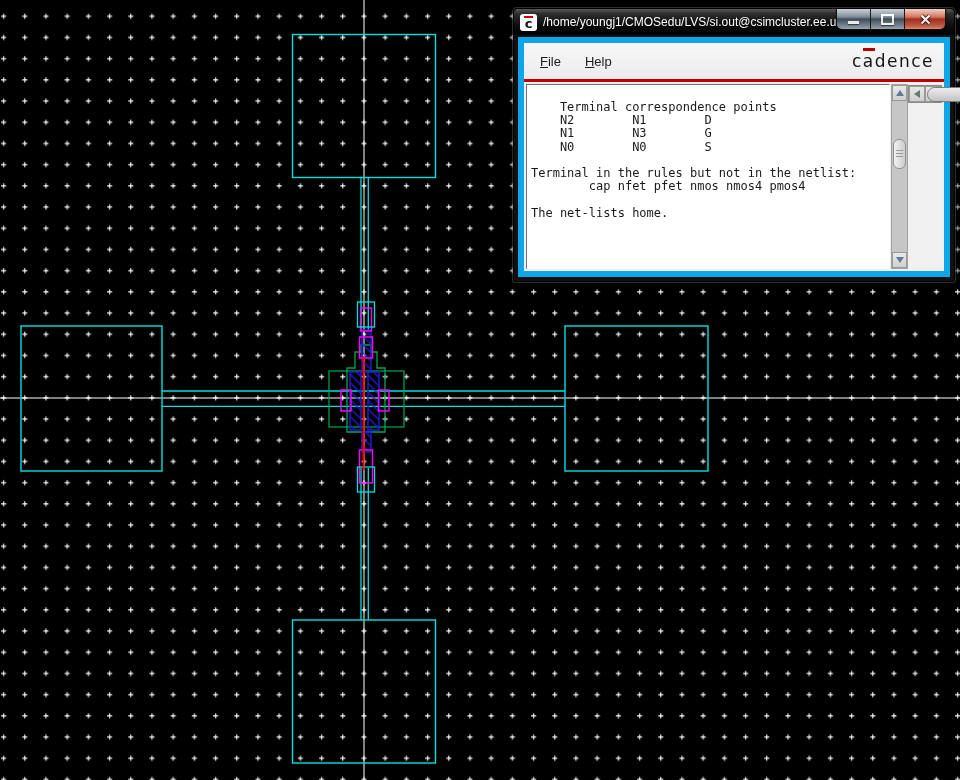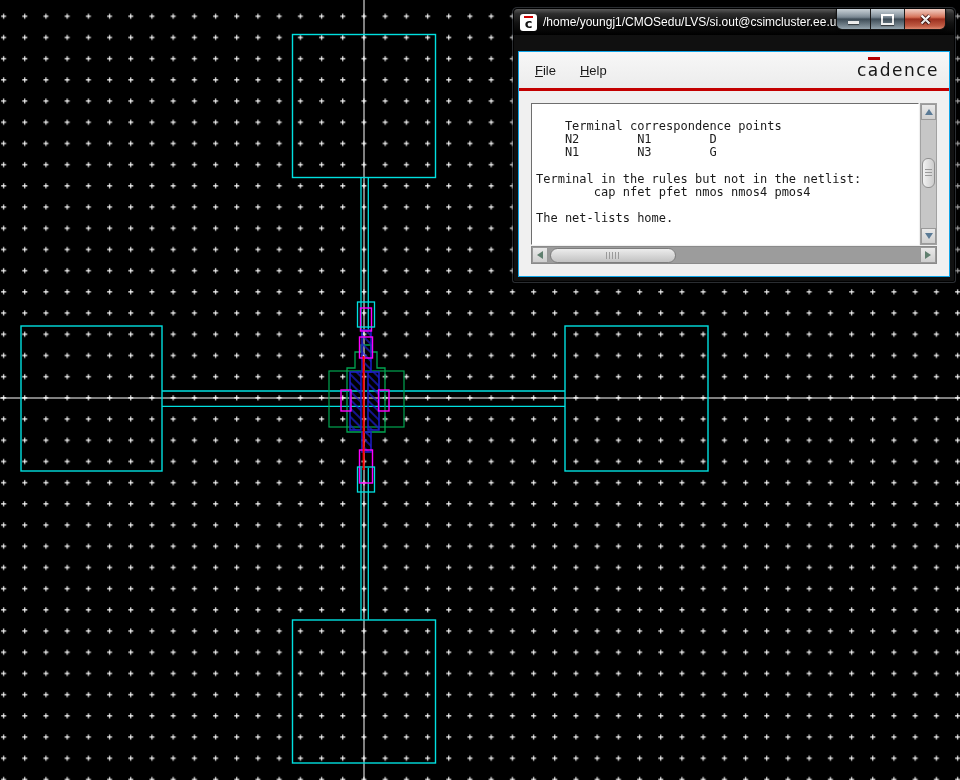--- a/index.html
+++ b/index.html
@@ -27,32 +27,32 @@
   .wbtn{width:33px;height:20px;display:flex;align-items:center;justify-content:center;
     border-right:1px solid #1a1a1a;position:relative;cursor:default;}
   .wbtn:last-child{border-right:none;}
   .wbtn.min,.wbtn.max{background:linear-gradient(180deg,#9aa9b4 0%,#697985 40%,#465662 50%,#73848f 85%,#8a9ba6 100%);}
   .wbtn.close{width:40px;background:linear-gradient(180deg,#e4a08c 0%,#cf5f43 40%,#b03522 50%,#c35238 85%,#d97b5f 100%);}
   .wbtn::after{content:"";position:absolute;inset:0;
     background:linear-gradient(180deg,rgba(255,255,255,.45),rgba(255,255,255,.08) 45%,rgba(0,0,0,.12) 50%,rgba(255,255,255,.1));}
   .glyph-min{width:11px;height:3px;background:#fff;box-shadow:0 1px 1px rgba(0,0,0,.6);margin-top:6px;}
   .glyph-max{width:9px;height:7px;border:2px solid #fff;box-shadow:0 1px 1px rgba(0,0,0,.6);}
 
-  .win-inner{flex:1;margin:16px 4px 4px 4px;background:#f0f0f0;border:1px solid #0ea5e9;
+  .win-inner{flex:1;margin:2px 4px 4px 4px;background:#f0f0f0;border:6px solid #0ea5e9;
     display:flex;flex-direction:column;min-height:0;}
   .menubar{height:36px;flex:0 0 36px;background:linear-gradient(#f7f7f7,#ececec);
     display:flex;align-items:center;padding:0 10px 0 14px;}
   .menu-item{font-size:13px;color:#1a1a1a;margin-right:20px;padding:2px 2px;cursor:default;}
   .menu-item .accel{text-decoration:underline;}
   .logo{margin-left:auto;font-family:"DejaVu Sans",sans-serif;font-weight:normal;
     font-size:17px;letter-spacing:1.5px;color:#161616;}
   .logo .macron{border-top:3px solid #b40000;padding-top:0px;}
   .redrule{height:3px;flex:0 0 3px;background:#c30000;}
 
-  .content{flex:1;display:flex;flex-direction:column;padding:12px;min-height:0;}
+  .content{flex:1;display:flex;flex-direction:row;padding:2px;min-height:0;}
   .text-row{flex:1;display:flex;min-height:0;}
   .text-area{flex:1;background:#fff;border:1px solid;border-color:#6e6e6e #fdfdfd #fdfdfd #6e6e6e;
     overflow:hidden;padding:16px 0 0 4px;}
   .tline{font-family:"DejaVu Sans Mono",monospace;font-size:12px;line-height:13.2px;
     min-height:13.2px;white-space:pre;color:#1a1a1a;}
 
   .vscroll{flex:0 0 15px;width:15px;background:#c6c6c6;border:1px solid #a2a2a2;
     display:flex;flex-direction:column;margin-left:1px;}
   .sbtn{height:14px;flex:0 0 14px;background:linear-gradient(#e9e9e9,#cfcfcf);
     border:1px solid #9a9a9a;display:flex;align-items:center;justify-content:center;}
@@ -180,20 +180,21 @@
       </div>
 
       <div class="redrule"></div>
 
       <div class="content">
         <div class="text-row">
           <div class="text-area">
             <div class="tline">    Terminal correspondence points</div>
             <div class="tline">    N2        N1        D</div>
             <div class="tline">    N1        N3        G</div>
+            <div class="tline">    N0        N0        S</div>
             <div class="tline"></div>
             <div class="tline">Terminal in the rules but not in the netlist:</div>
             <div class="tline">        cap nfet pfet nmos nmos4 pmos4</div>
             <div class="tline"></div>
             <div class="tline">The net-lists home.</div>
           </div>
           <div class="vscroll">
             <div class="sbtn">
                 <span class="tri-up"></span>
               </div>

